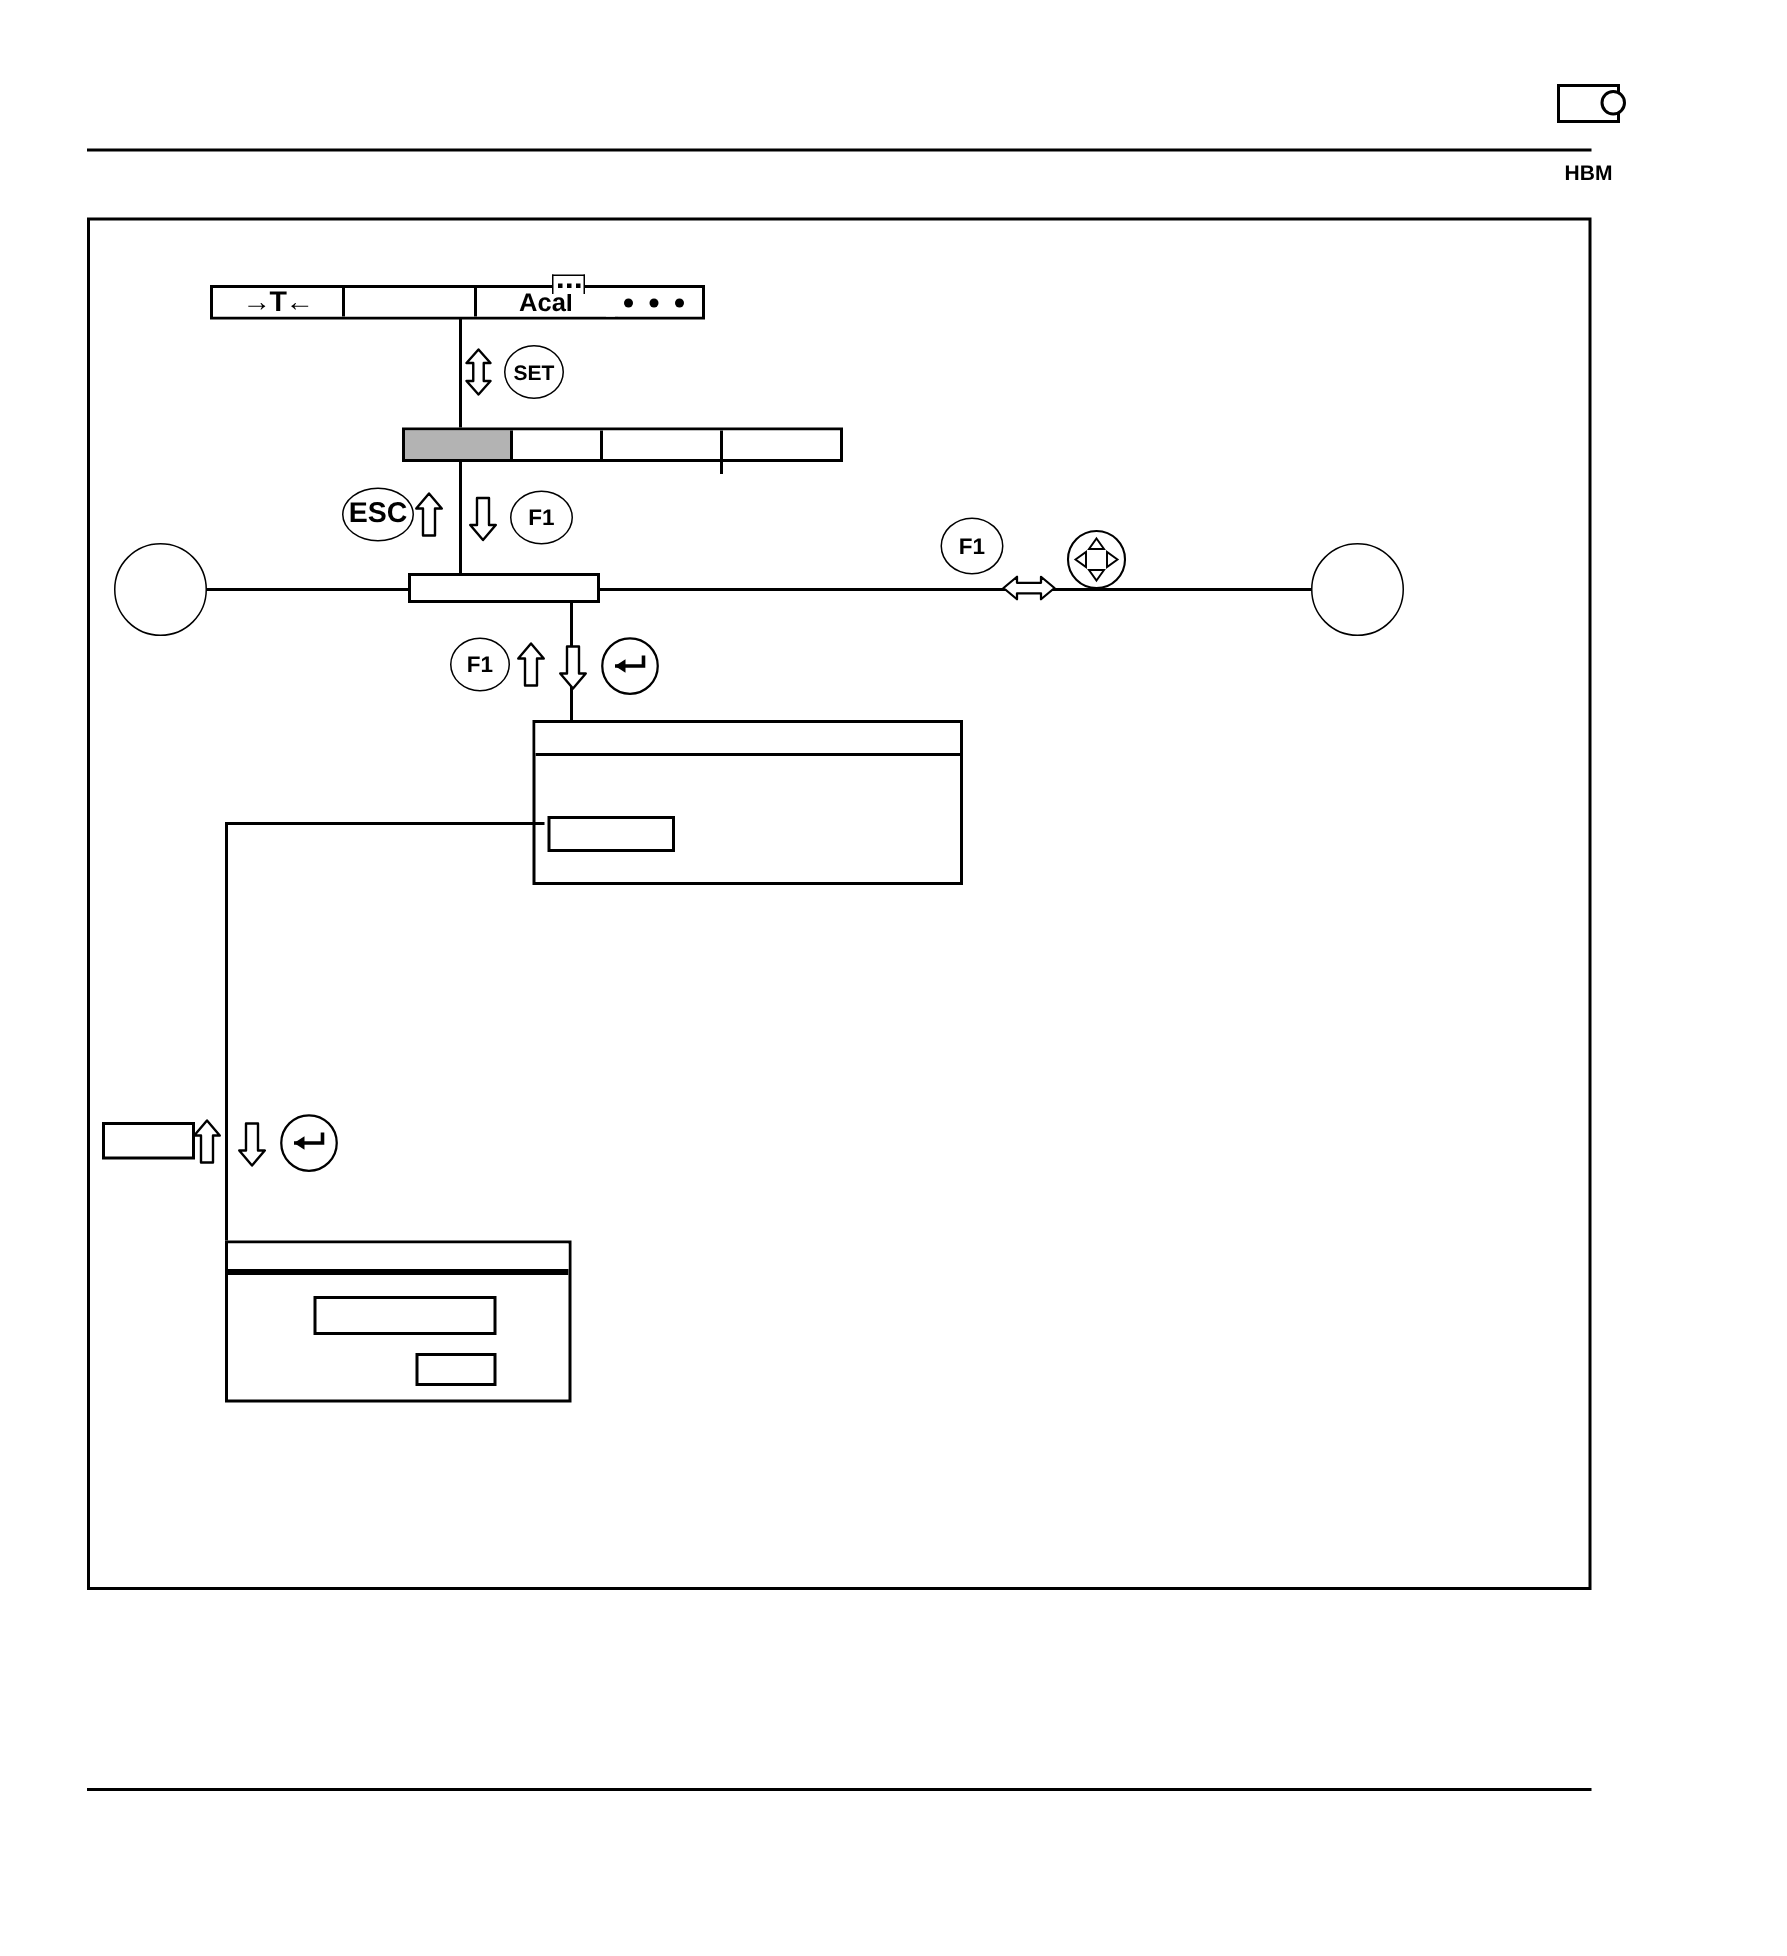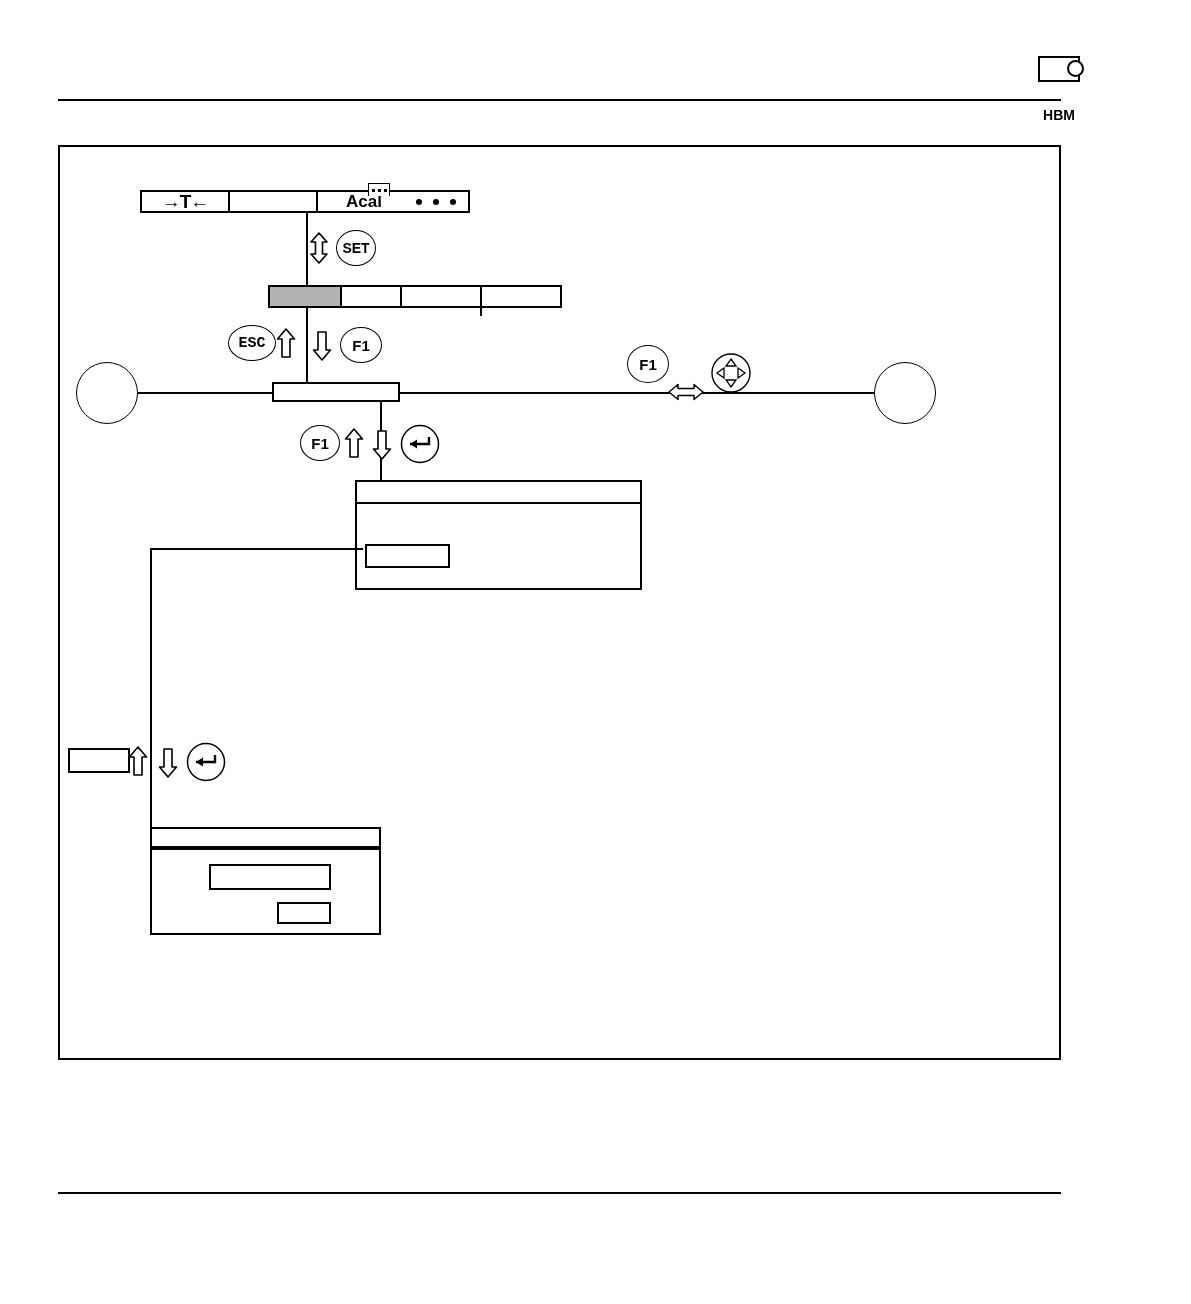--- a/index.html
+++ b/index.html
@@ -237,21 +237,21 @@
     <div class="cell" style="left:212px; width:78px;">
       <span></span>
     </div>
   </div>
 
   <div class="lineh" style="left:480px; top:306px; width:22px;"></div>
   <div class="linev" style="left:480px; top:300px; height:16px;"></div>
 
   <div class="linev" style="left:306px; top:308px; height:76px;"></div>
 
-  <div class="circ" style="left:228px; top:325px; width:48px; height:36px; font-size:15px;font-family:Liberation Mono, monospace;">
+  <div class="circ" style="left:228px; top:325px; width:48px; height:36px; font-size:19px;">
     <span>ESC</span>
   </div>
   <div class="abs" style="left:276px; top:328px; width:20px; height:30px;">
     <svg class="icon" width="20" height="30" viewBox="0 0 20 30">
       <path d="M10 1 L18.5 11 L14 11 L14 29 L6 29 L6 11 L1.5 11 Z" fill="#ffffff" stroke="#000000" stroke-width="1.6" stroke-linejoin="round"></path>
     </svg>
   </div>
   <div class="abs" style="left:312px; top:331px; width:20px; height:30px;">
     <svg class="icon" width="20" height="30" viewBox="0 0 20 30">
       <path d="M10 29 L18.5 19 L14 19 L14 1 L6 1 L6 19 L1.5 19 Z" fill="#ffffff" stroke="#000000" stroke-width="1.6" stroke-linejoin="round"></path>

